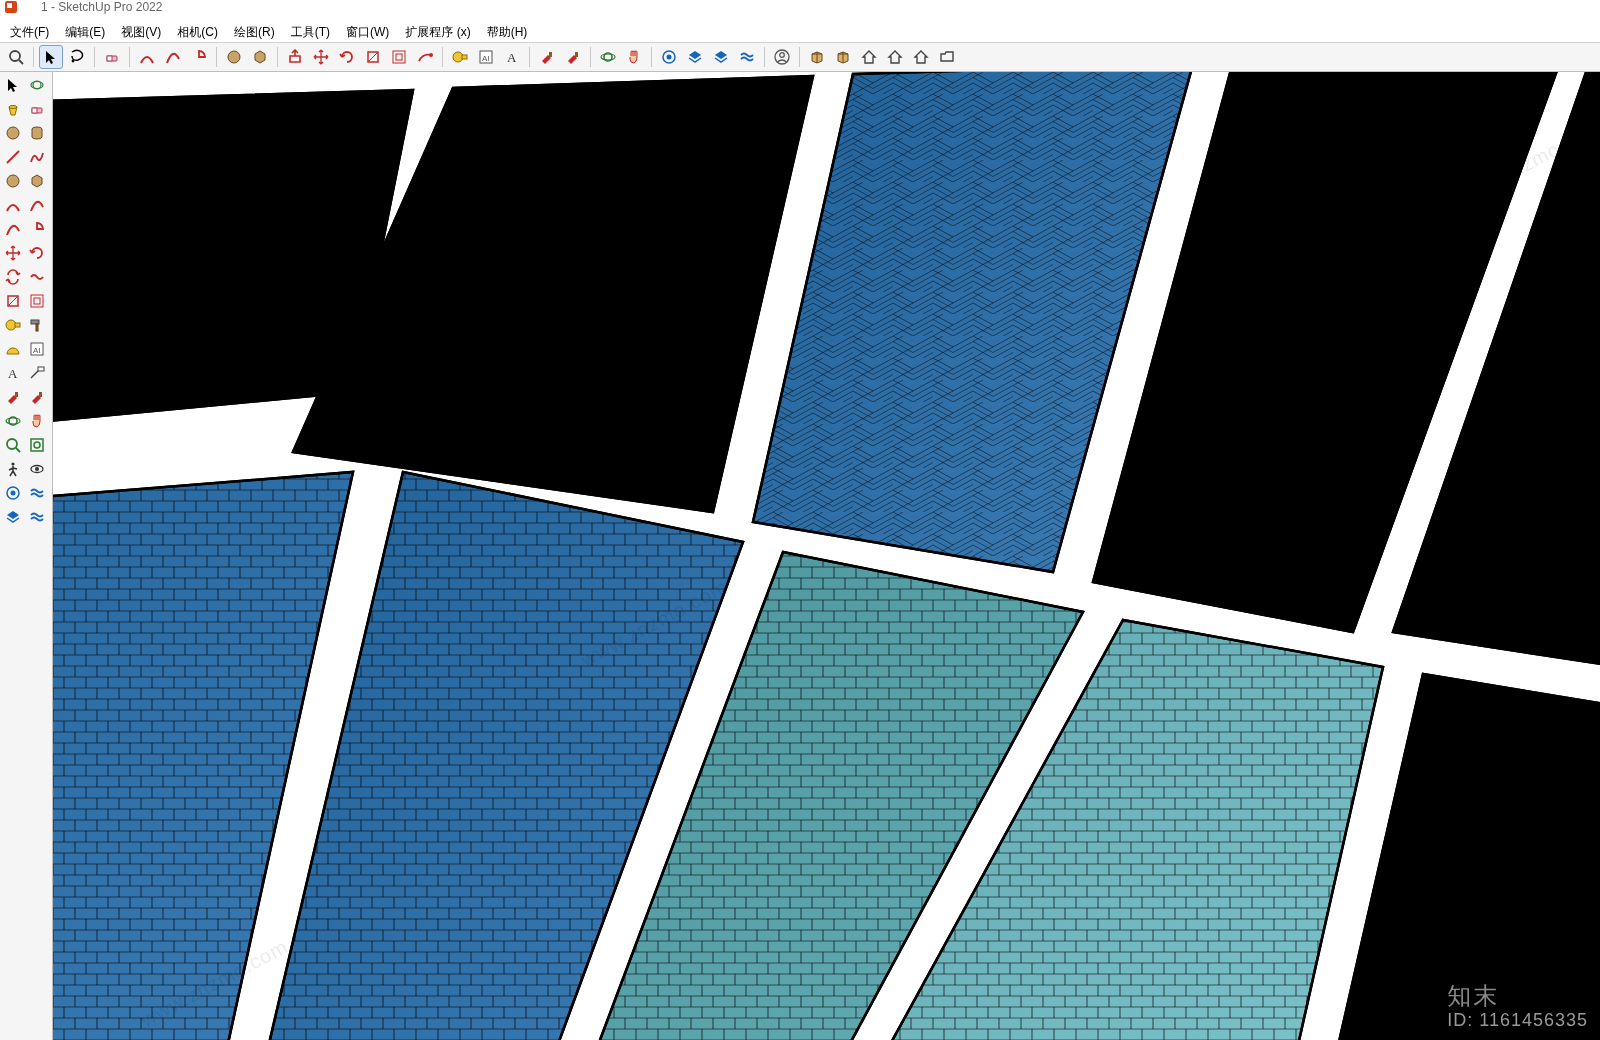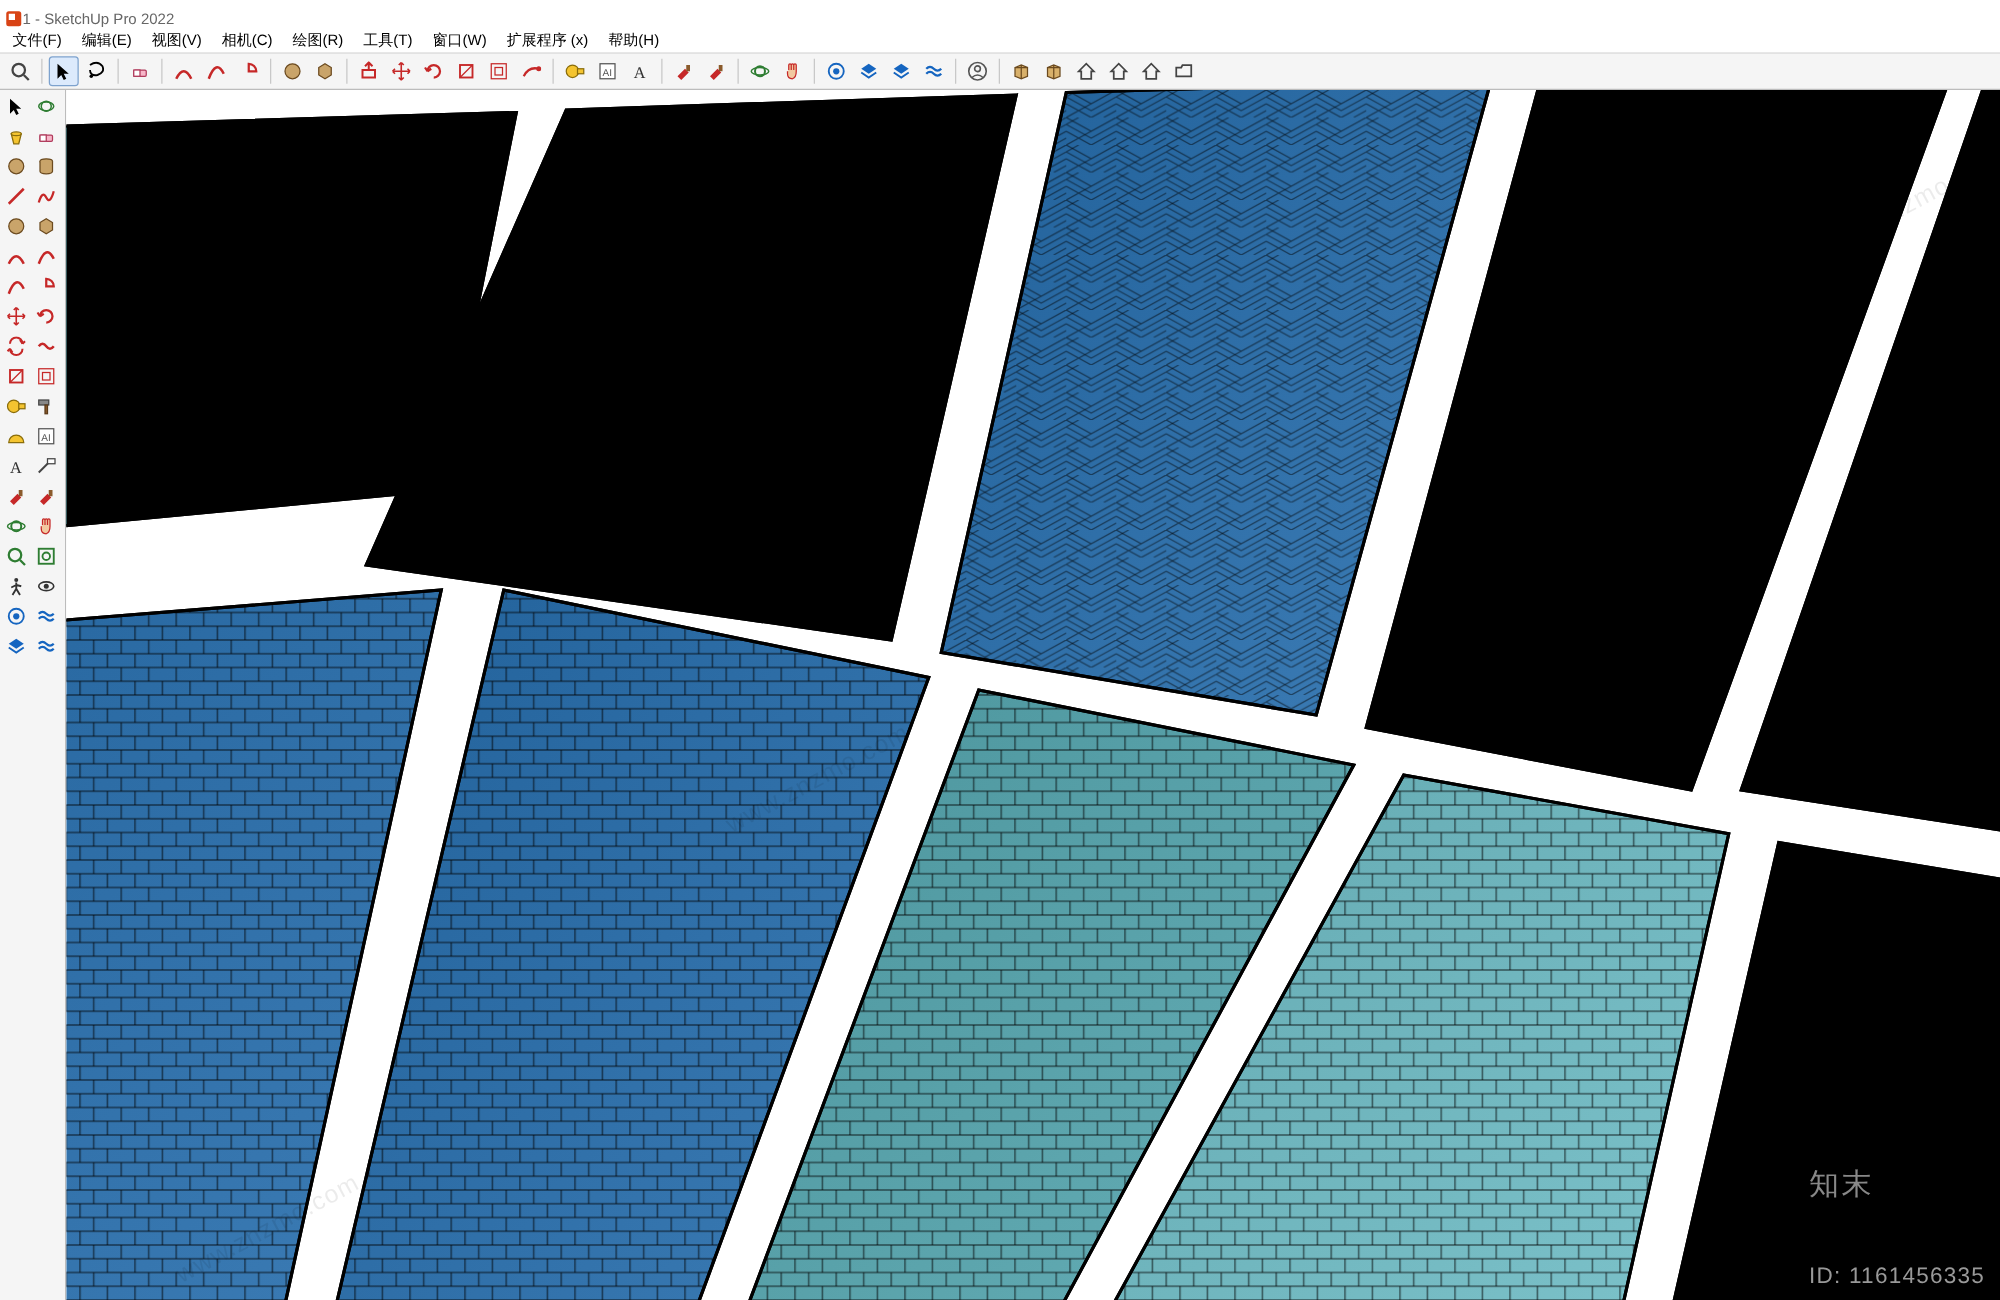--- a/index.html
+++ b/index.html
@@ -1,17 +1,17 @@
 <!DOCTYPE html>
 <html><head>
 <meta charset="utf-8">
 <style>
   html,body{margin:0;padding:0;width:1600px;height:1040px;overflow:hidden;font-family:"Microsoft YaHei","Segoe UI",Tahoma,sans-serif;font-size:12px;background:#fff;color:#000;}
   
-  .titlebar{height:22px;background:#fff;display:flex;align-items:flex-end;padding:0 4px;gap:0;}
+  .titlebar{height:22px;background:#fff;display:flex;align-items:flex-start;padding:0 4px;gap:23px;}
   .titlebar .app-icon svg{display:block}
   .titlebar-text{color:#666;font-size:12px;}
   
   .menubar{height:20px;background:#fff;display:flex;border-bottom:1px solid #d0d0d0;padding-left:2px;}
   .menubar .item{padding:2px 8px;cursor:default;}
   
   .toolbar-top{height:28px;background:#f5f5f5;border-bottom:1px solid #bcbcbc;display:flex;align-items:center;gap:2px;padding:0 4px;}
   .toolbar-top .sep{width:1px;height:20px;background:#c8c8c8;margin:0 3px;}
   .tbtn{width:22px;height:22px;border:1px solid transparent;border-radius:3px;display:flex;align-items:center;justify-content:center;}
   .tbtn.sel{border-color:#7da2ce;background:#dceafc;}
@@ -20,21 +20,21 @@
   .main{position:relative;height:970px;display:flex;}
   .toolbar-left{width:48px;background:#f5f5f5;border-right:1px solid #bcbcbc;display:flex;flex-wrap:wrap;align-content:flex-start;padding:2px;gap:2px;}
   .toolbar-left .tbtn{width:20px;height:20px;}
   .viewport{flex:1;position:relative;background:#fff;overflow:hidden;}
   .viewport svg{position:absolute;inset:0;}
   
   .tile{stroke:#000;stroke-width:2.5;vector-effect:non-scaling-stroke;}
   
   .wm{position:absolute;color:rgba(0,0,0,.08);font-size:20px;transform:rotate(-28deg);white-space:nowrap;pointer-events:none;letter-spacing:1px;}
   .wm2{position:absolute;right:12px;bottom:10px;color:#888;font-size:24px;font-family:"SimSun",serif;letter-spacing:2px;text-align:left;line-height:1.2;}
-  .wm2 .small{font-size:18px;color:#999;letter-spacing:1px;font-family:Arial,sans-serif;margin-top:48px;}
+  .wm2 .small{font-size:18px;color:#999;letter-spacing:1px;font-family:Arial,sans-serif;}
 </style>
 </head>
 <body>
 
 <svg width="0" height="0" style="position:absolute">
   <defs>
     <g id="i-search">
         <circle cx="7" cy="7" r="5" fill="none" stroke="#444" stroke-width="1.8"></circle>
         <line x1="11" y1="11" x2="15" y2="15" stroke="#444" stroke-width="1.8"></line>
       </g>

